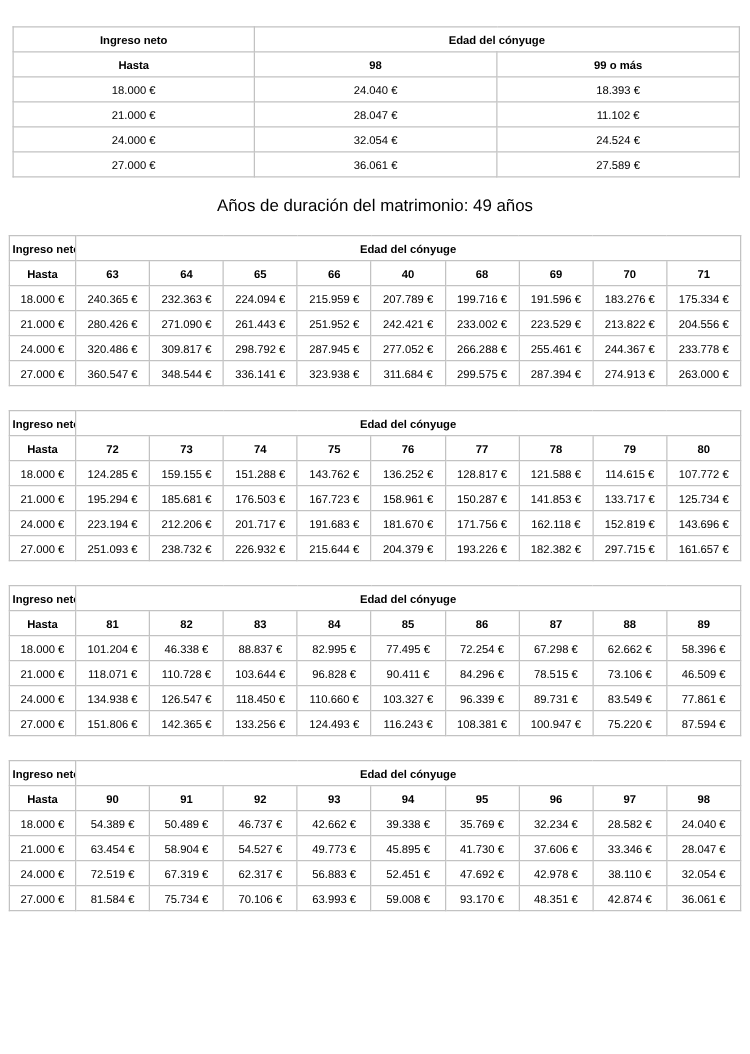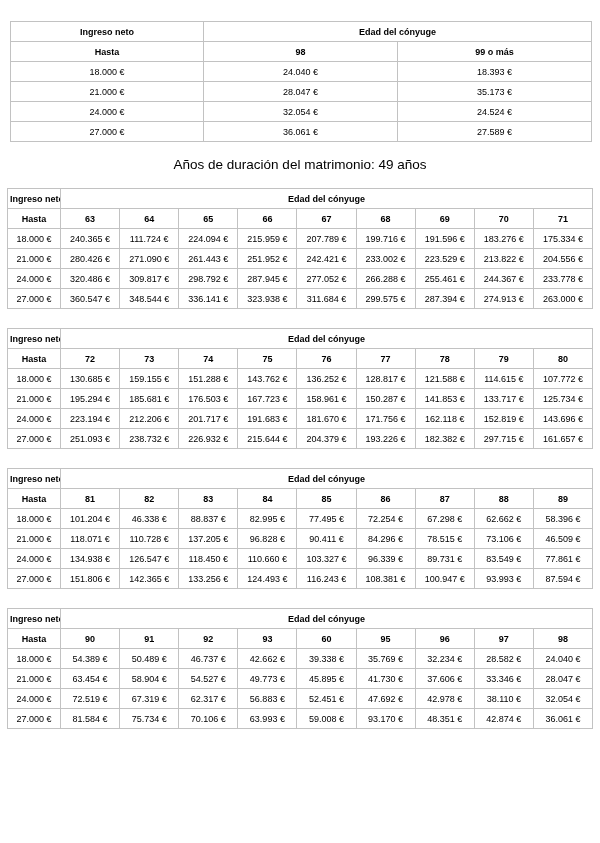--- a/index.html
+++ b/index.html
@@ -59,21 +59,21 @@
         <td class="hdr">99 o más</td>
       </tr>
       <tr>
         <td>18.000 €</td>
         <td>24.040 €</td>
         <td>18.393 €</td>
       </tr>
       <tr>
         <td>21.000 €</td>
         <td>28.047 €</td>
-        <td>35.173 €</td>
+        <td>11.102 €</td>
       </tr>
       <tr>
         <td>24.000 €</td>
         <td>32.054 €</td>
         <td>24.524 €</td>
       </tr>
       <tr>
         <td>27.000 €</td>
         <td>36.061 €</td>
         <td>27.589 €</td>
@@ -89,30 +89,30 @@
           <tr>
             <td class="hdr">Ingreso neto</td>
             <td class="hdr" colspan="9">Edad del cónyuge</td>
           </tr>
           <tr>
             <td class="hdr">Hasta</td>
             <td class="hdr">63</td>
             <td class="hdr">64</td>
             <td class="hdr">65</td>
             <td class="hdr">66</td>
-            <td class="hdr">67</td>
+            <td class="hdr">40</td>
             <td class="hdr">68</td>
             <td class="hdr">69</td>
             <td class="hdr">70</td>
             <td class="hdr">71</td>
           </tr>
           <tr>
             <td>18.000 €</td>
             <td>240.365 €</td>
-            <td>111.724 €</td>
+            <td>232.363 €</td>
             <td>224.094 €</td>
             <td>215.959 €</td>
             <td>207.789 €</td>
             <td>199.716 €</td>
             <td>191.596 €</td>
             <td>183.276 €</td>
             <td>175.334 €</td>
           </tr>
           <tr>
             <td>21.000 €</td>
@@ -165,21 +165,21 @@
             <td class="hdr">74</td>
             <td class="hdr">75</td>
             <td class="hdr">76</td>
             <td class="hdr">77</td>
             <td class="hdr">78</td>
             <td class="hdr">79</td>
             <td class="hdr">80</td>
           </tr>
           <tr>
             <td>18.000 €</td>
-            <td>130.685 €</td>
+            <td>124.285 €</td>
             <td>159.155 €</td>
             <td>151.288 €</td>
             <td>143.762 €</td>
             <td>136.252 €</td>
             <td>128.817 €</td>
             <td>121.588 €</td>
             <td>114.615 €</td>
             <td>107.772 €</td>
           </tr>
           <tr>
@@ -247,21 +247,21 @@
             <td>77.495 €</td>
             <td>72.254 €</td>
             <td>67.298 €</td>
             <td>62.662 €</td>
             <td>58.396 €</td>
           </tr>
           <tr>
             <td>21.000 €</td>
             <td>118.071 €</td>
             <td>110.728 €</td>
-            <td>137.205 €</td>
+            <td>103.644 €</td>
             <td>96.828 €</td>
             <td>90.411 €</td>
             <td>84.296 €</td>
             <td>78.515 €</td>
             <td>73.106 €</td>
             <td>46.509 €</td>
           </tr>
           <tr>
             <td>24.000 €</td>
             <td>134.938 €</td>
@@ -276,38 +276,38 @@
           </tr>
           <tr>
             <td>27.000 €</td>
             <td>151.806 €</td>
             <td>142.365 €</td>
             <td>133.256 €</td>
             <td>124.493 €</td>
             <td>116.243 €</td>
             <td>108.381 €</td>
             <td>100.947 €</td>
-            <td>93.993 €</td>
+            <td>75.220 €</td>
             <td>87.594 €</td>
           </tr>
         </tbody>
       </table>
       <table class="big">
         <tbody>
           <tr>
             <td class="hdr">Ingreso neto</td>
             <td class="hdr" colspan="9">Edad del cónyuge</td>
           </tr>
           <tr>
             <td class="hdr">Hasta</td>
             <td class="hdr">90</td>
             <td class="hdr">91</td>
             <td class="hdr">92</td>
             <td class="hdr">93</td>
-            <td class="hdr">60</td>
+            <td class="hdr">94</td>
             <td class="hdr">95</td>
             <td class="hdr">96</td>
             <td class="hdr">97</td>
             <td class="hdr">98</td>
           </tr>
           <tr>
             <td>18.000 €</td>
             <td>54.389 €</td>
             <td>50.489 €</td>
             <td>46.737 €</td>

